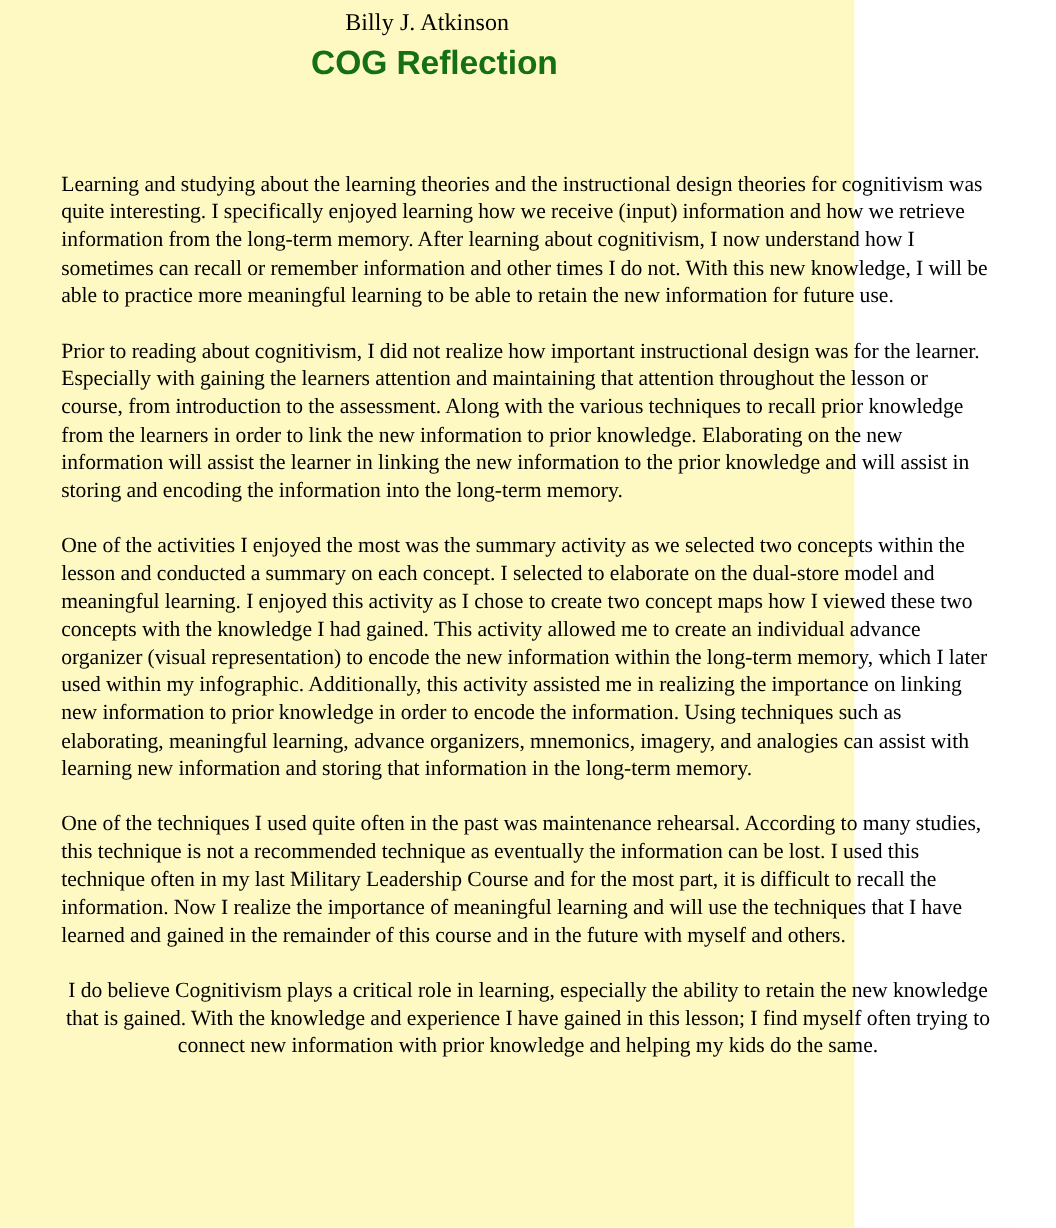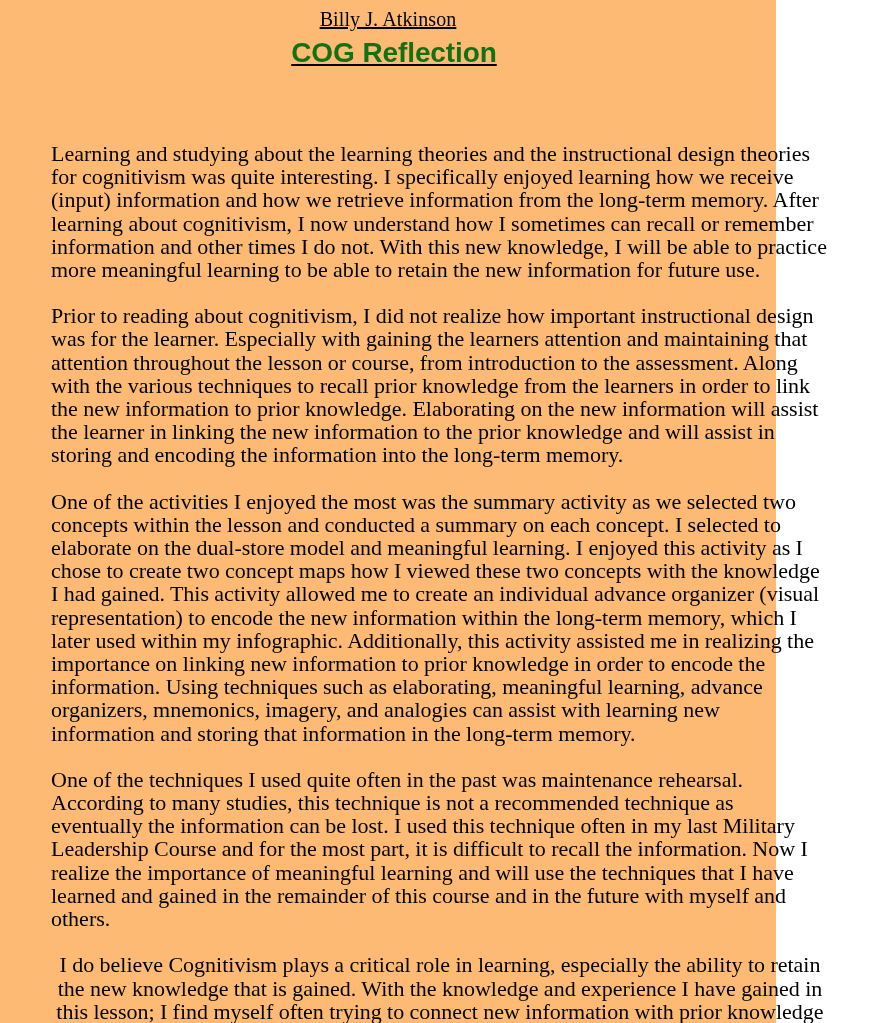--- a/index.html
+++ b/index.html
@@ -10,25 +10,24 @@
   body {
     width: 880px;
     height: 1023px;
     overflow: hidden;
     font-family: "Liberation Serif", "DejaVu Serif", serif;
     color: #000000;
     -webkit-font-smoothing: antialiased;
   }
   .page {
     position: relative;
-    width: 776px;
+    width: 712px;
     height: 1023px;
-    background: #fdba74;
+    background: #fef9c3;
     box-sizing: border-box;
-    text-decoration: underline;
   }
   .header-block {
     padding-top: 6px;
     text-align: center;
   }
   .author-name {
     font-family: "Liberation Serif", "DejaVu Serif", serif;
     font-size: 20px;
     font-weight: normal;
     line-height: 26px;
@@ -46,21 +45,21 @@
     letter-spacing: -0.1px;
   }
   .body-block {
     position: absolute;
     left: 51px;
     top: 142px;
     width: 778px;
   }
   .para {
     font-family: "Liberation Serif", "DejaVu Serif", serif;
-    font-size: 22px;
+    font-size: 18px;
     line-height: 23.2px;
     color: #000000;
     margin: 0 0 23px 0;
     text-align: left;
     word-spacing: -0.15px;
   }
   .para:last-child {
     margin-bottom: 0;
     text-align: center;
   }

